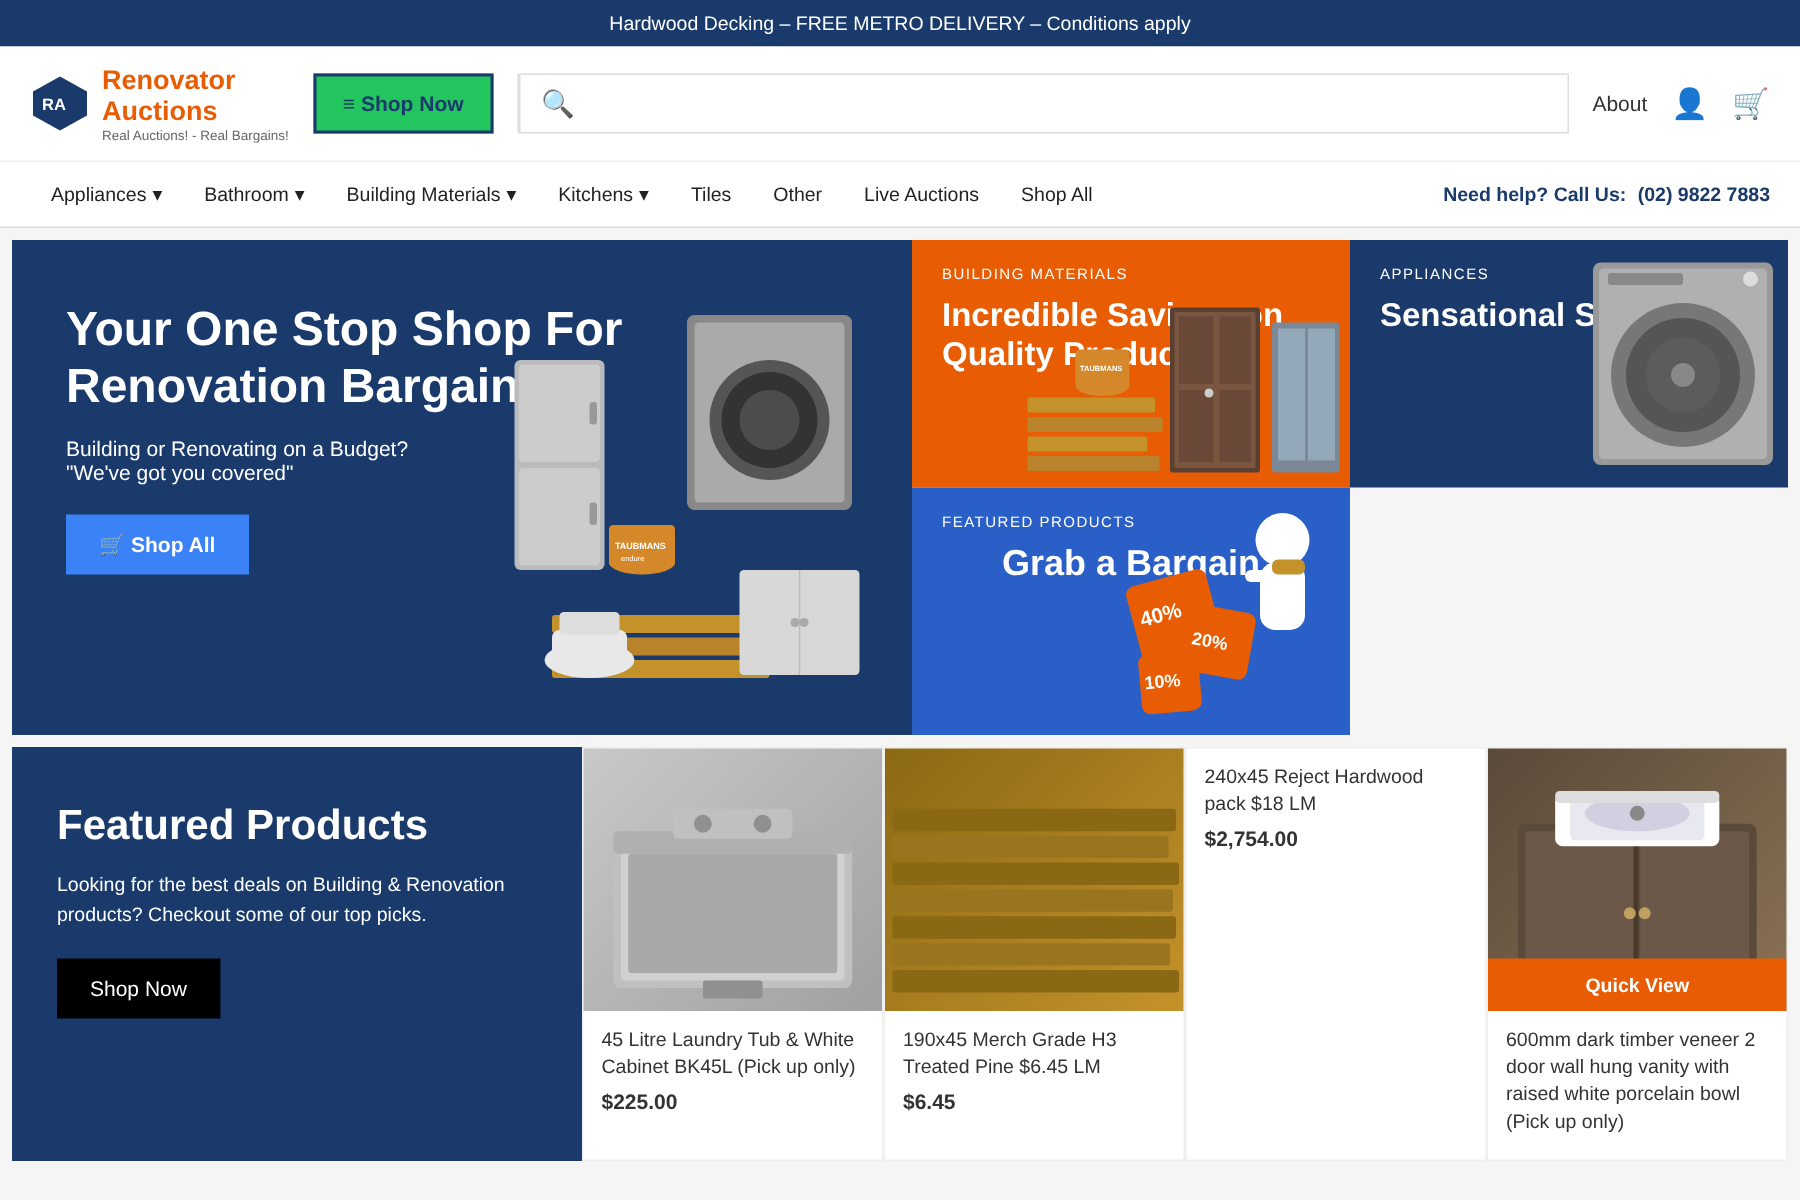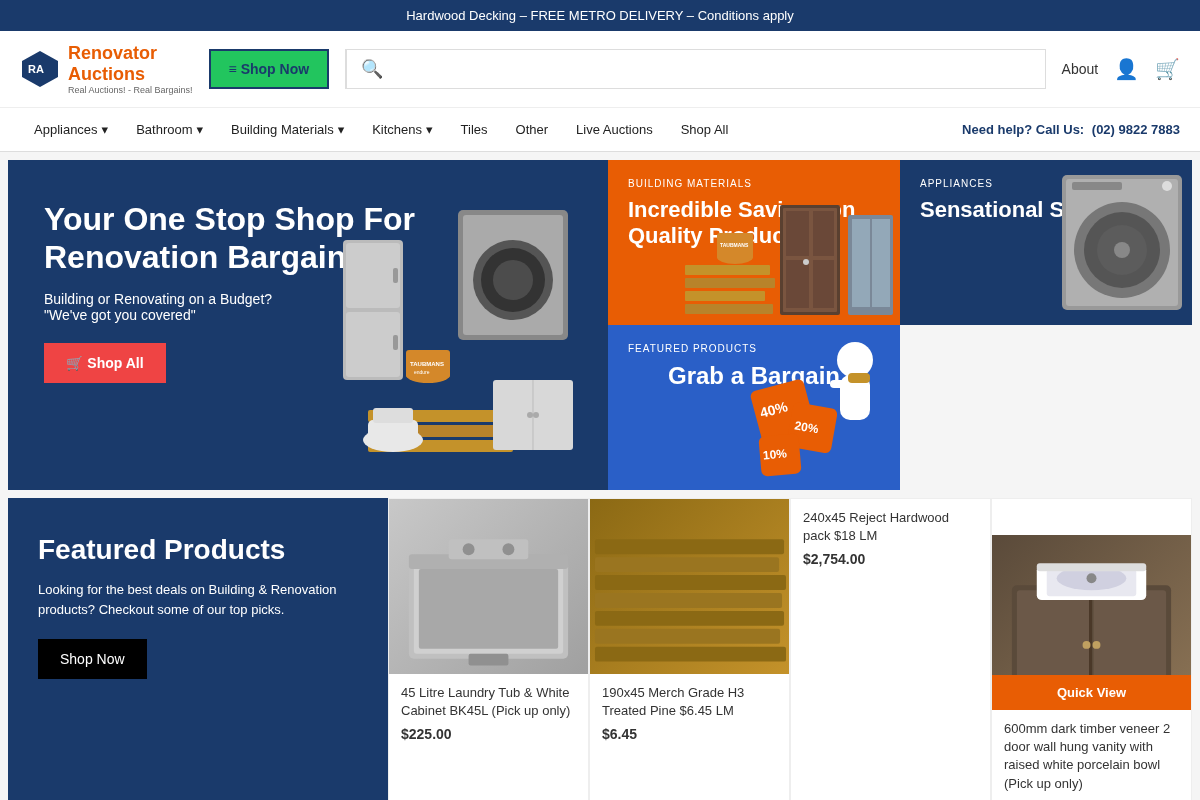--- a/index.html
+++ b/index.html
@@ -122,21 +122,21 @@
       grid-row: 1 / 3;
       background: #1a3a6b;
       color: white;
       padding: 40px 36px;
       position: relative;
       overflow: hidden;
     }
     .hero-main h1 { font-size: 32px; font-weight: bold; line-height: 1.2; margin-bottom: 14px; }
     .hero-main p { font-size: 14px; margin-bottom: 20px; }
     .shop-all-btn {
-      background: #ef4444;
+      background: #3b82f6;
       color: white;
       border: none;
       padding: 12px 22px;
       font-size: 14px;
       font-weight: bold;
       cursor: pointer;
       display: flex;
       align-items: flex-end;
       gap: 8px;
     }
@@ -496,21 +496,21 @@
   </div>
 
   <div class="product-card">
     <div class="product-info">
       <div class="product-name">240x45 Reject Hardwood pack $18 LM</div>
       <div class="product-price">$2,754.00</div>
     </div>
   </div>
 
   <div class="product-card">
-    <div class="product-img vanity-img" style="position:relative;margin-top:36px;">
+    <div class="product-img vanity-img" style="position:relative;">
       <svg width="100%" height="175" viewBox="0 0 200 175">
 
         <rect x="20" y="50" width="160" height="120" rx="5" fill="#5a4a3a"></rect>
         <rect x="25" y="55" width="73" height="110" rx="3" fill="#6b5848"></rect>
         <rect x="102" y="55" width="73" height="110" rx="3" fill="#6b5848"></rect>
         <line x1="99" y1="55" x2="99" y2="165" stroke="#4a3828" stroke-width="3"></line>
         <circle cx="95" cy="110" r="4" fill="#c0a060"></circle>
         <circle cx="105" cy="110" r="4" fill="#c0a060"></circle>
 
         <rect x="45" y="30" width="110" height="35" rx="5" fill="white"></rect>

